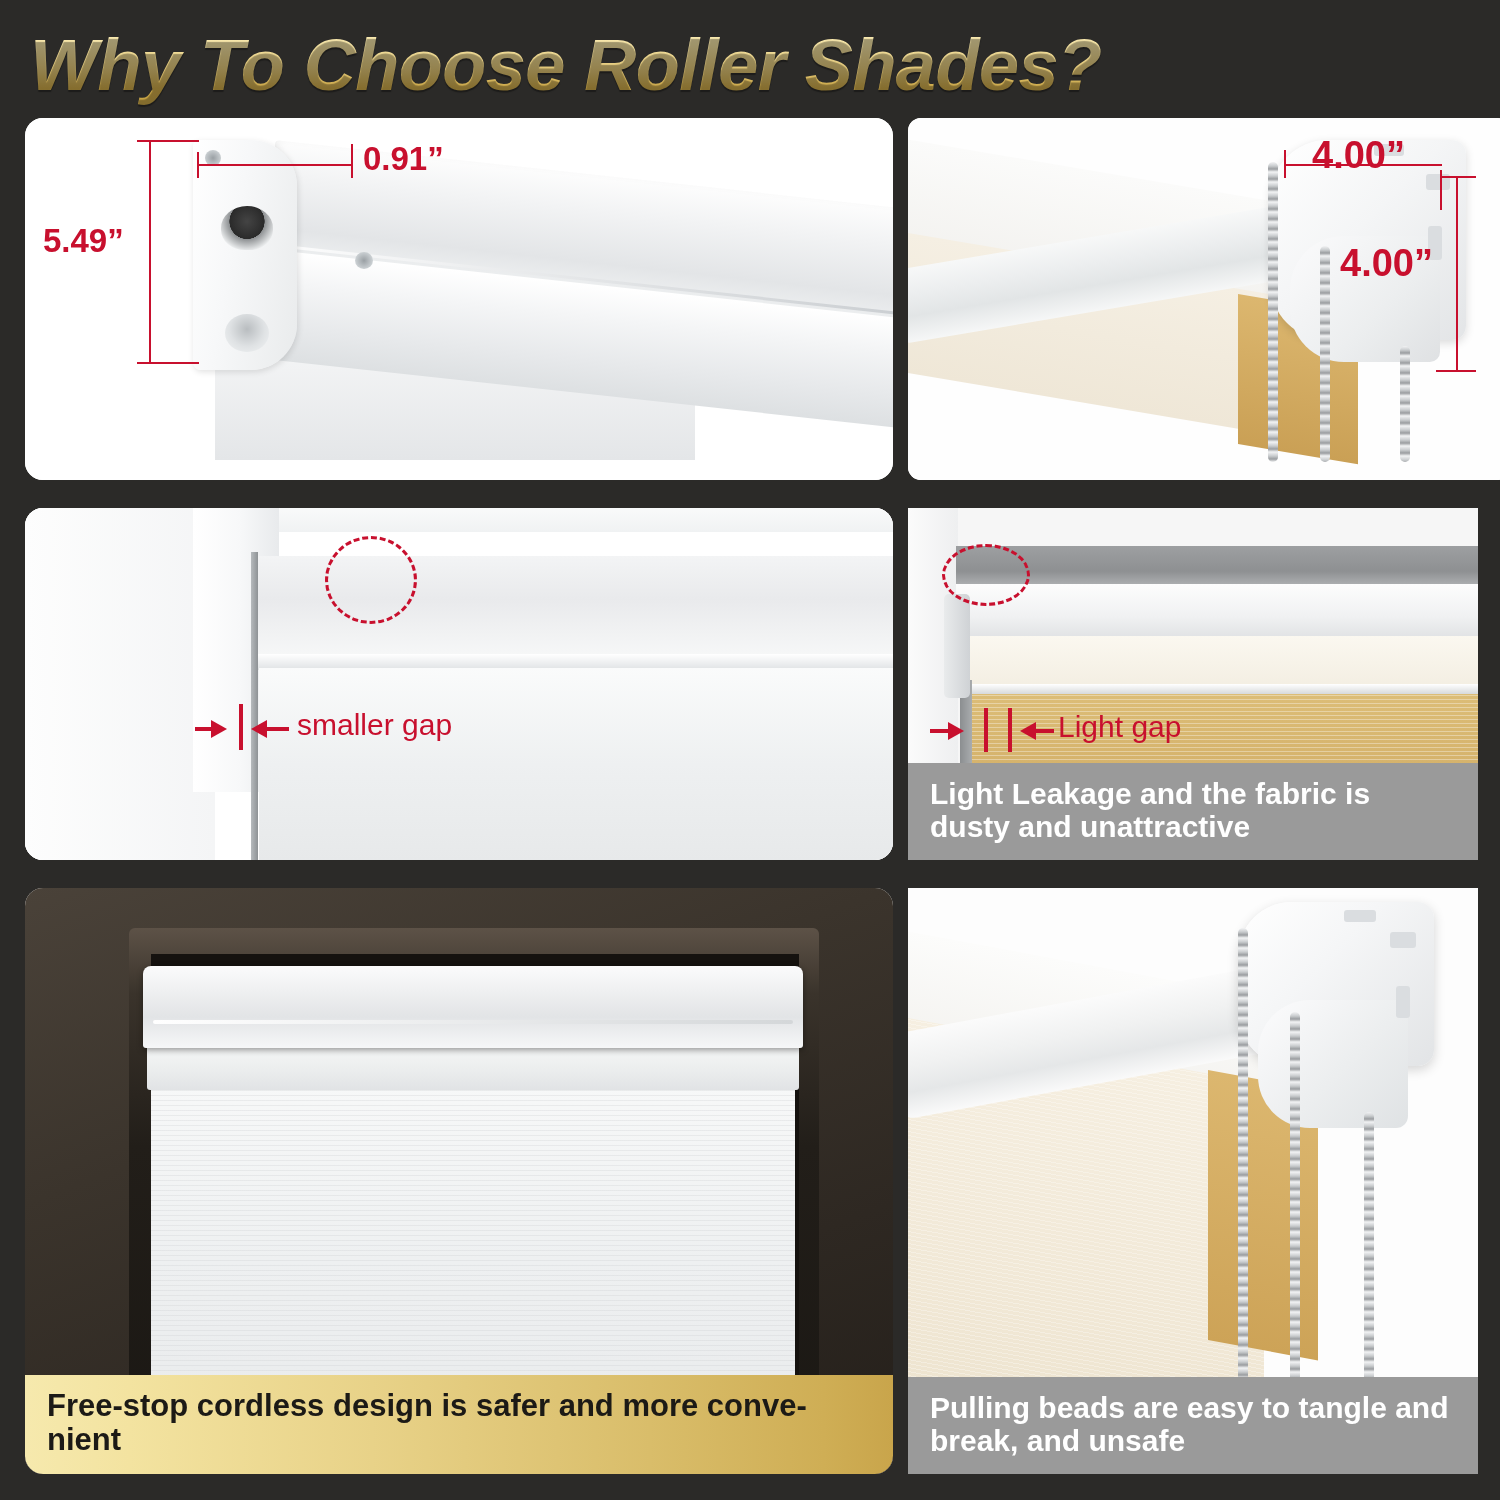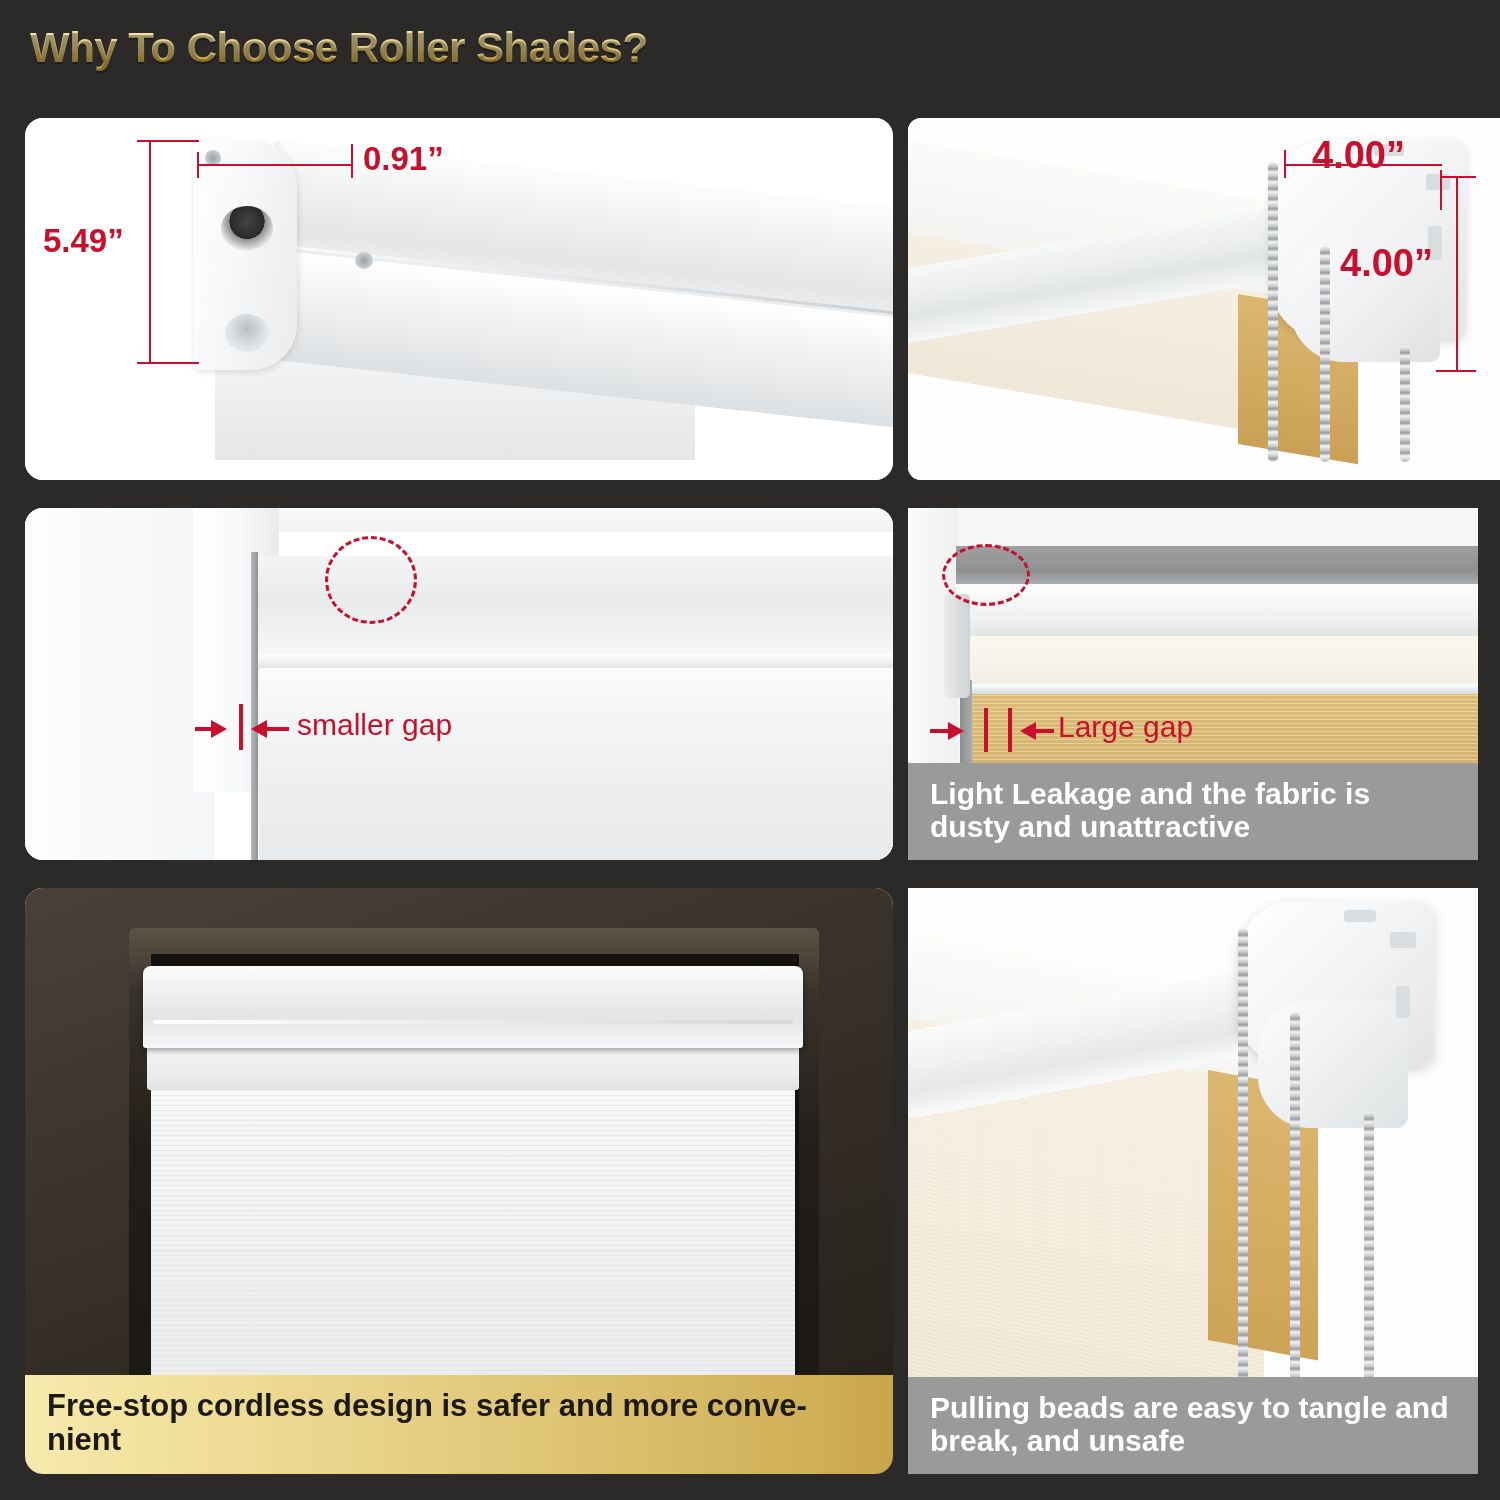--- a/index.html
+++ b/index.html
@@ -7,26 +7,27 @@
     width: 1500px; height: 1500px;
     background: #2b2a28;
     font-family: "Liberation Sans", sans-serif;
     overflow: hidden;
   }
   #page { position: relative; width: 1500px; height: 1500px; background: #2b2a28; }
 
   
   .title {
     position: absolute; left: 30px; top: 24px;
-    font-size: 42px; font-weight: bold; letter-spacing: -0.5px;
+    font-size: 72px; font-weight: bold; letter-spacing: -0.5px;
     background: linear-gradient(180deg,#fbf0c0 0%,#f5e3a4 25%,#e3c878 55%,#cda949 78%,#c9a544 100%);
     -webkit-background-clip: text; background-clip: text;
     -webkit-text-fill-color: transparent; color: #ddc077;
     text-shadow: 0 2px 1px rgba(0,0,0,0.35);
     white-space: nowrap;
+    font-style: italic;
   }
 
   
   .panel { position: absolute; overflow: hidden; background: #fff; }
   .panel.left  { border-radius: 18px; }
   .panel.right { border-radius: 0; }
 
   .photo { position: absolute; left: 0; top: 0; right: 0; bottom: 0; overflow: hidden; }
 
   
@@ -378,21 +379,21 @@
       <div class="p4-side"></div>
       <div class="p4-brk"></div>
       <div class="dashcircle" style="left:34px; top:36px; width:88px; height:62px;"></div>
 
       <div class="arrowR" style="left:40px; top:214px;"></div>
       <div class="arrowTail" style="left:22px; top:221px; width:20px;"></div>
       <div class="gap-bar" style="left:76px; top:200px; height:44px;"></div>
       <div class="gap-bar" style="left:100px; top:200px; height:44px;"></div>
       <div class="arrowL" style="left:112px; top:214px;"></div>
       <div class="arrowTail" style="left:128px; top:221px; width:18px;"></div>
-      <div class="gap-label" style="left:150px; top:202px;">Large gap</div>
+      <div class="gap-label" style="left:150px; top:202px;">Light gap</div>
     </div>
     <div class="cap gray">Light Leakage and the fabric is dusty and unattractive</div>
   </div>
 
   <div class="panel right" style="left:908px; top:888px; width:570px; height:586px;">
     <div class="photo">
       <div class="p6-bg"></div>
       <div class="p6-white"></div>
       <div class="p6-cream"></div>
       <div class="p6-tan"></div>

